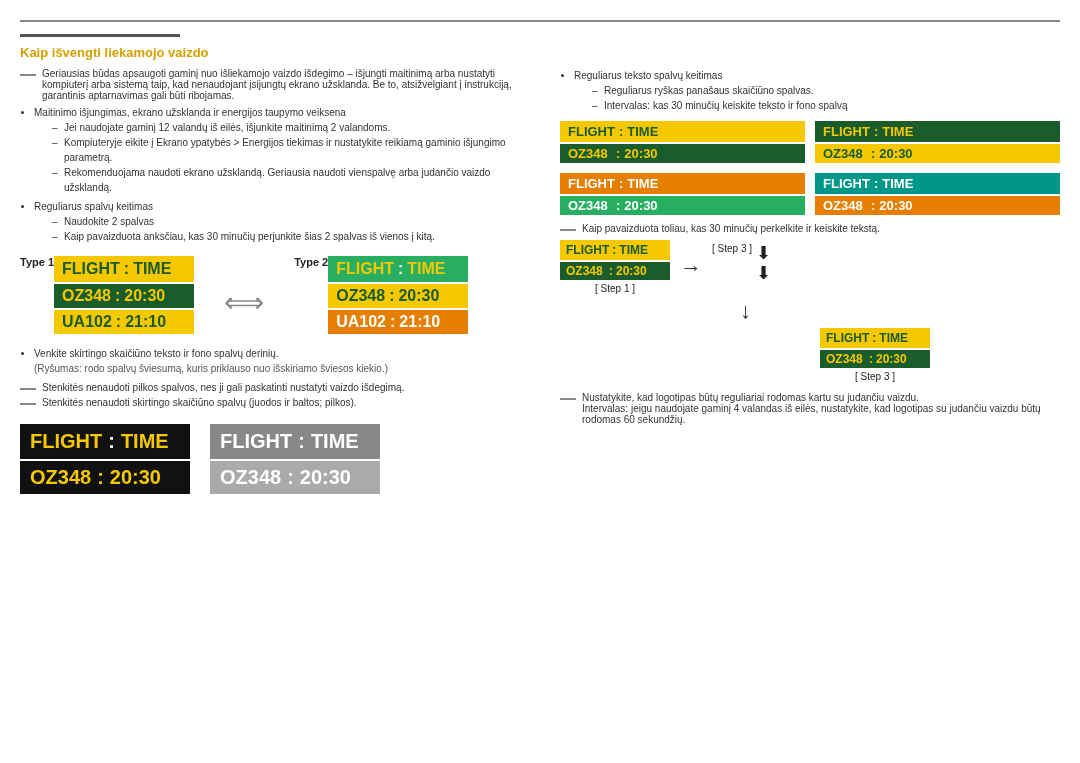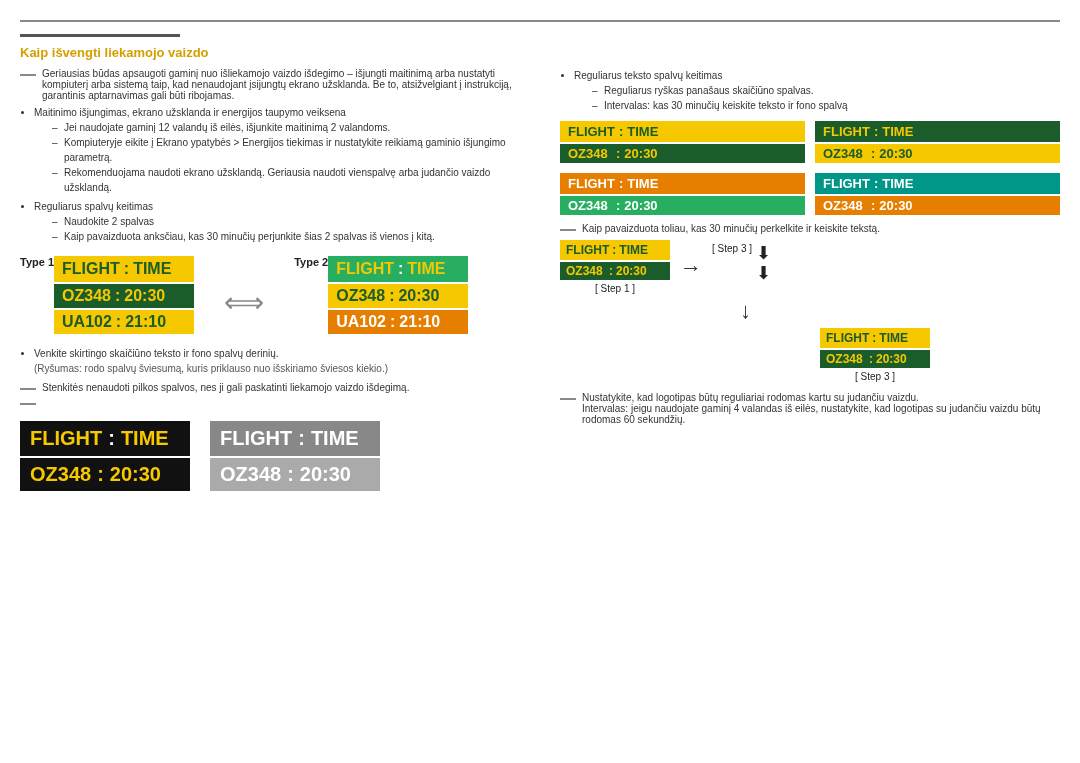--- a/index.html
+++ b/index.html
@@ -214,24 +214,25 @@
       </div>
 
       <ul class="bullet-list" style="margin-top:4px;">
         <li>
           <span>Venkite skirtingo skaičiūno teksto ir fono spalvų derinių.</span><br>
           <span style="color:#555;">(Ryšumas: rodo spalvų šviesumą, kuris priklauso nuo išskiriamo šviesos kiekio.)</span>
         </li>
       </ul>
       <div class="note-line" style="margin-top:4px;">
         <div class="dash"></div>
-        <span>Stenkitės nenaudoti pilkos spalvos, nes ji gali paskatinti liekamojo vaizdo išdegimą.</span>
+        <span>Stenkitės nenaudoti pilkos spalvos, nes ji gali paskatinti nustatyti vaizdo išdegimą.</span>
       </div>
       <div class="note-line">
         <div class="dash"></div>
+        <span>Stenkitės nenaudoti skirtingo skaičiūno spalvų (juodos ir baltos; pilkos).</span>
       </div>
 
       <div class="bottom-boards">
 
         <div style="display:inline-flex;flex-direction:column;min-width:170px;">
           <div style="background:#111;display:flex;align-items:center;padding:6px 10px;gap:6px;">
             <span style="font-size:20px;font-weight:bold;color:#f5c800;">FLIGHT</span>
             <span style="font-size:20px;font-weight:bold;color:#fff;">:</span>
             <span style="font-size:20px;font-weight:bold;color:#f5c800;">TIME</span>
           </div>

